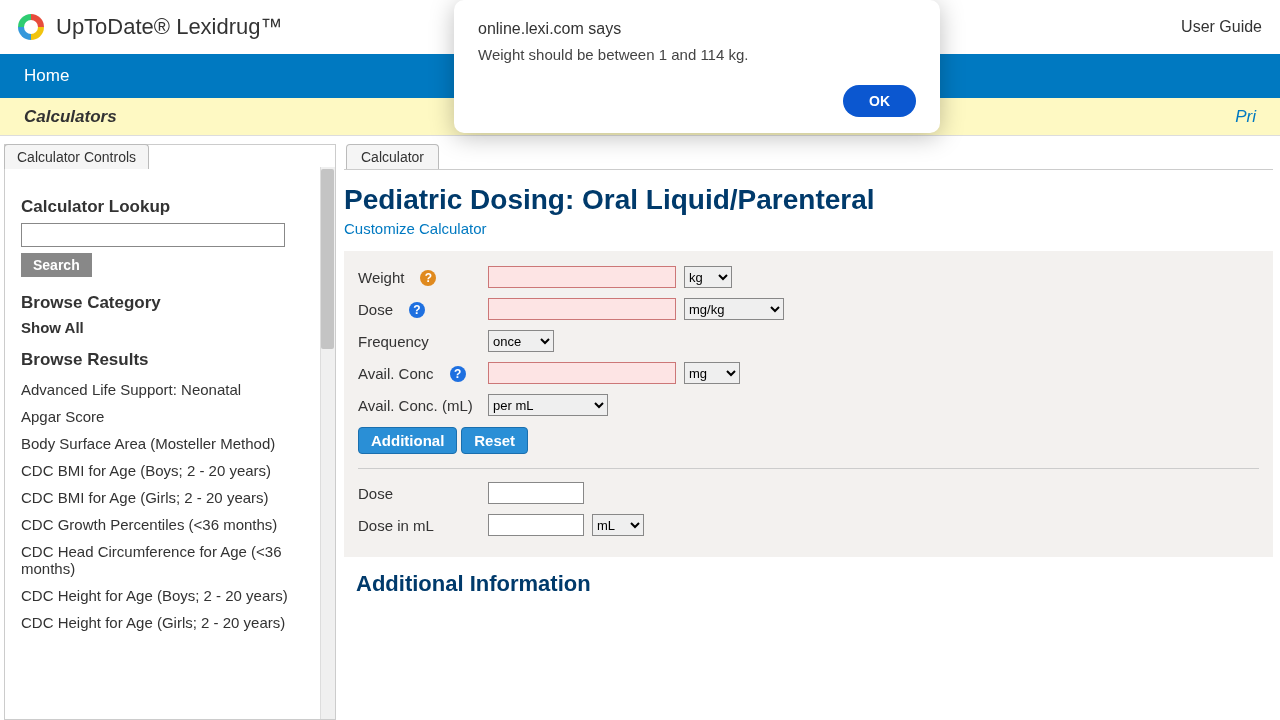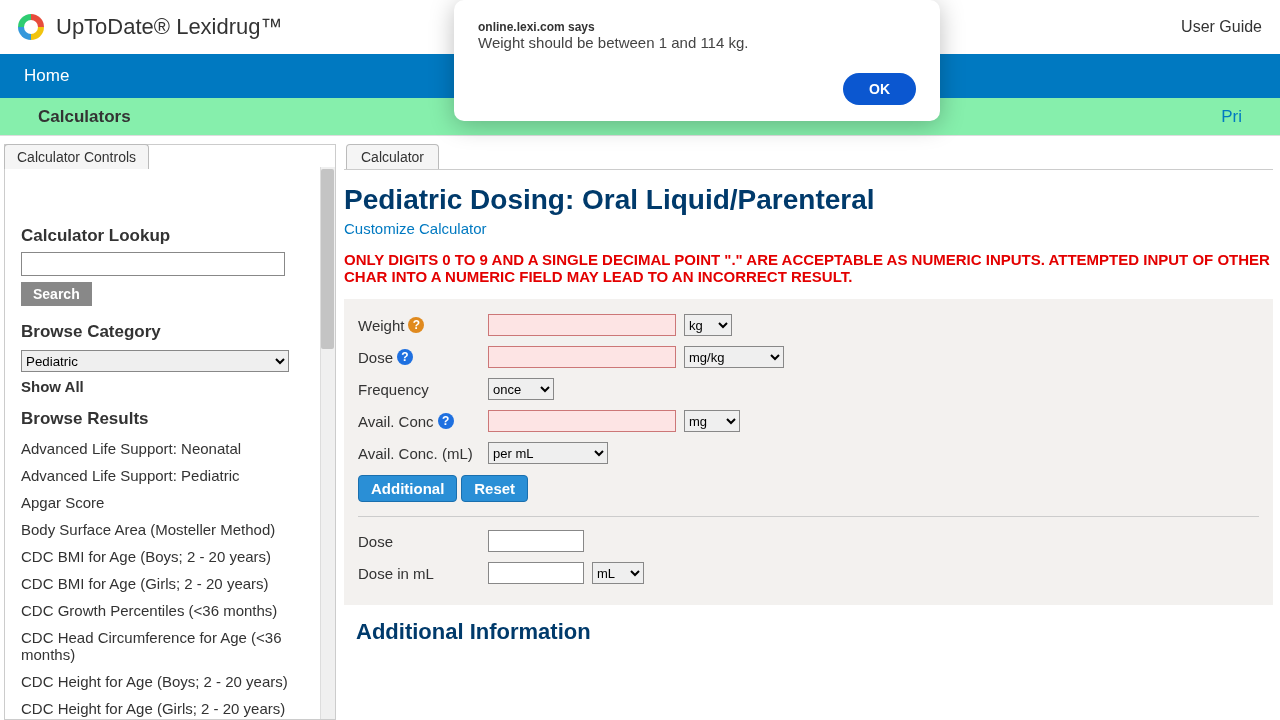--- a/index.html
+++ b/index.html
@@ -3,55 +3,55 @@
 <meta charset="utf-8">
 <style>
 * { box-sizing: border-box; margin: 0; padding: 0; }
 body { font-family: Arial, Helvetica, sans-serif; font-size: 14px; color: #333; background: #fff; overflow: hidden; width: 1280px; height: 720px; position: relative; }
 .topbar { display: flex; align-items: center; padding: 10px 18px; height: 54px; }
 .logo-icon { width: 26px; height: 26px; margin-right: 12px; background: conic-gradient(#e74c3c 0 25%, #f1c40f 25% 50%, #3498db 50% 75%, #2ecc71 75% 100%); border-radius: 50%; position: relative; }
 .logo-icon::after { content:""; position:absolute; inset:6px; background:#fff; border-radius:50%; }
 .brand { font-size: 22px; color: #333; }
 .userguide { margin-left: auto; color: #333; font-size: 16px; }
 .navbar { background: #0079c1; color: #fff; height: 44px; display: flex; align-items: center; padding: 0 24px; font-size: 17px; }
-.subnav { background: #86efac; border-bottom: 1px solid #ddd; height: 38px; display: flex; align-items: center; padding: 0 38px; font-size: 17px; font-weight: bold; color: #333; }
+.subnav { background: #fef9c3; border-bottom: 1px solid #ddd; height: 38px; display: flex; align-items: center; padding: 0 24px; font-size: 17px; font-weight: bold; color: #333; font-style: italic; }
 .subnav .print { margin-left:auto; font-weight:normal; color:#0079c1; }
 .main { display: flex; height: calc(720px - 54px - 44px - 38px); }
-.sidebar { width: 332px; border: 1px solid #ccc; background: #fff; position: relative; margin: 8px 0 0 4px; display:flex; flex-direction:column;gap:29px; }
+.sidebar { width: 332px; border: 1px solid #ccc; background: #fff; position: relative; margin: 8px 0 0 4px; display:flex; flex-direction:column; }
 .sidebar-tab { position: relative; top: 0; background: #f5f5f5; border: 1px solid #bbb; border-bottom: none; padding: 4px 12px; font-size: 14px; width: fit-content; margin: -1px 0 0 -1px; border-radius: 4px 4px 0 0; }
 .sidebar-body { padding: 12px 16px; overflow-y: auto; flex:1; }
 .sidebar h3 { font-size: 17px; font-weight: bold; margin-bottom: 6px; margin-top: 16px; }
 .lookup-input { width: 264px; height: 24px; border: 1px solid #888; padding: 2px 4px; }
 .search-btn { background: #888; color: #fff; border: none; border-radius: 0; padding: 4px 12px; font-size: 14px; font-weight: bold; margin-top: 6px; cursor: pointer; }
 .cat-select { width: 268px; height: 22px; border: 1px solid #888; margin-top: 2px; }
 .showall { margin-top: 6px; font-weight: bold; font-size: 15px; }
 .results-list { margin-top: 6px; }
 .results-list div { padding: 5px 0; font-size: 15px; color: #333; cursor: pointer; }
 .content { flex: 1; padding: 0 7px 0 8px; overflow: hidden; margin-top:8px; }
 .content-tab { background: #f5f5f5; border: 1px solid #bbb; border-bottom:none; padding: 4px 14px; font-size: 14px; width: fit-content; border-radius: 4px 4px 0 0; margin-left:2px;}
 .content-body { border-top: 1px solid #ccc; padding: 8px 0 0 0; }
 h1.title { color: #003a6b; font-size: 28px; font-weight: bold; margin: 6px 0 4px 0; }
 .customize { color: #0079c1; font-size: 15px; margin-bottom: 14px; display:inline-block; }
 .disclaimer { color: #e30000; font-weight: bold; font-size: 15px; margin-bottom: 14px; }
 .calc-table { background: #f3f1ef; padding: 10px 14px 16px 14px; width: 100%; }
 .calc-row { display: flex; align-items: center; padding: 5px 0; }
-.calc-row .lbl { width: 130px; font-size: 15px; display:flex; align-items:flex-start; gap:4px;}
+.calc-row .lbl { width: 130px; font-size: 15px; display:flex; align-items:flex-end; gap:16px;}
 .calc-row input[type=text] { width: 188px; height: 22px; border: 1px solid #c77; background: #fde4e4; padding: 0 4px; }
 .calc-row input.plain { background:#fff; border:1px solid #888; width:96px;}
 .calc-row select { height: 22px; border:1px solid #888; margin-left: 8px; font-size: 13px; background:#efefef; }
 .help-icon { display:inline-flex; width:16px; height:16px; border-radius:50%; align-items:center; justify-content:center; font-size:12px; font-weight:bold; color:#fff;}
 .help-orange{background:#e08a1e;}
 .help-blue{background:#1e70e0;}
 .btn-row { margin-top:6px; }
 .btn { background:#2a8fd6; color:#fff; border:1px solid #1a6fae; border-radius:4px; padding:4px 12px; font-size:15px; font-weight:bold; cursor:pointer; }
 .sep { border-top:1px solid #ccc; margin:14px 0 8px 0;}
 h2.addinfo { color:#003a6b; font-size:22px; font-weight:bold; margin-top:14px;margin-left:12px;}
 
 .alert { position:absolute; top:0; left:454px; width:486px; background:#fff; border-radius:10px; box-shadow:0 4px 24px rgba(0,0,0,0.25); padding:20px 24px 16px 24px; z-index:100;}
-.alert .domain { font-weight:bold; font-size:12px; }
+.alert .domain { font-weight:normal; font-size:16px; margin-bottom:8px;}
 .alert .msg { font-size:15px; color:#444; margin-bottom:22px;}
 .alert .ok { background:#0b57d0; color:#fff; border:none; border-radius:18px; padding:8px 26px; font-size:14px; font-weight:bold; float:right; cursor:pointer;}
 .alert::after{content:"";display:block;clear:both;}
 .scrollbar-fake{position:absolute; right:0; top:22px; bottom:0; width:15px; background:#f0f0f0; border-left:1px solid #ddd;}
 .scrollbar-thumb{position:absolute; right:1px; top:24px; width:13px; height:180px; background:#c4c4c4; border-radius:2px;}
 </style>
 </head>
 <body>
 
 <div class="topbar">
@@ -72,49 +72,44 @@
 <div class="main">
   <div class="sidebar">
     <div class="sidebar-tab">Calculator Controls</div>
     <div class="sidebar-body">
       <h3>Calculator Lookup</h3>
       <input type="text" class="lookup-input" style="">
       <br>
       <button class="search-btn">Search</button>
 
       <h3 style="margin-top:16px">Browse Category</h3>
-      <select class="cat-select">
-        <option>Pediatric</option>
-      </select>
       <div class="showall">Show All</div>
 
       <h3 style="margin-top:14px">Browse Results</h3>
       <div class="results-list" id="results-list">
           <div>Advanced Life Support: Neonatal</div>
-          <div>Advanced Life Support: Pediatric</div>
           <div>Apgar Score</div>
           <div>Body Surface Area (Mosteller Method)</div>
           <div>CDC BMI for Age (Boys; 2 - 20 years)</div>
           <div>CDC BMI for Age (Girls; 2 - 20 years)</div>
           <div>CDC Growth Percentiles (&lt;36 months)</div>
           <div>CDC Head Circumference for Age (&lt;36 months)</div>
           <div>CDC Height for Age (Boys; 2 - 20 years)</div>
           <div>CDC Height for Age (Girls; 2 - 20 years)</div>
         </div>
     </div>
     <div class="scrollbar-fake"></div>
     <div class="scrollbar-thumb"></div>
   </div>
 
   <div class="content">
     <div class="content-tab">Calculator</div>
     <div class="content-body">
       <h1 class="title">Pediatric Dosing: Oral Liquid/Parenteral</h1>
       <a class="customize">Customize Calculator</a>
-      <p class="disclaimer">ONLY DIGITS 0 TO 9 AND A SINGLE DECIMAL POINT "." ARE ACCEPTABLE AS NUMERIC INPUTS. ATTEMPTED INPUT OF OTHER CHAR INTO A NUMERIC FIELD MAY LEAD TO AN INCORRECT RESULT.</p>
 
       <div class="calc-table">
         <div class="calc-row">
           <span class="lbl">
               <span>Weight</span>
               <span class="help-icon help-orange">?</span>
             </span>
           <input type="text" style="">
           <select style="width:48px"><option>kg</option></select>
         </div>

